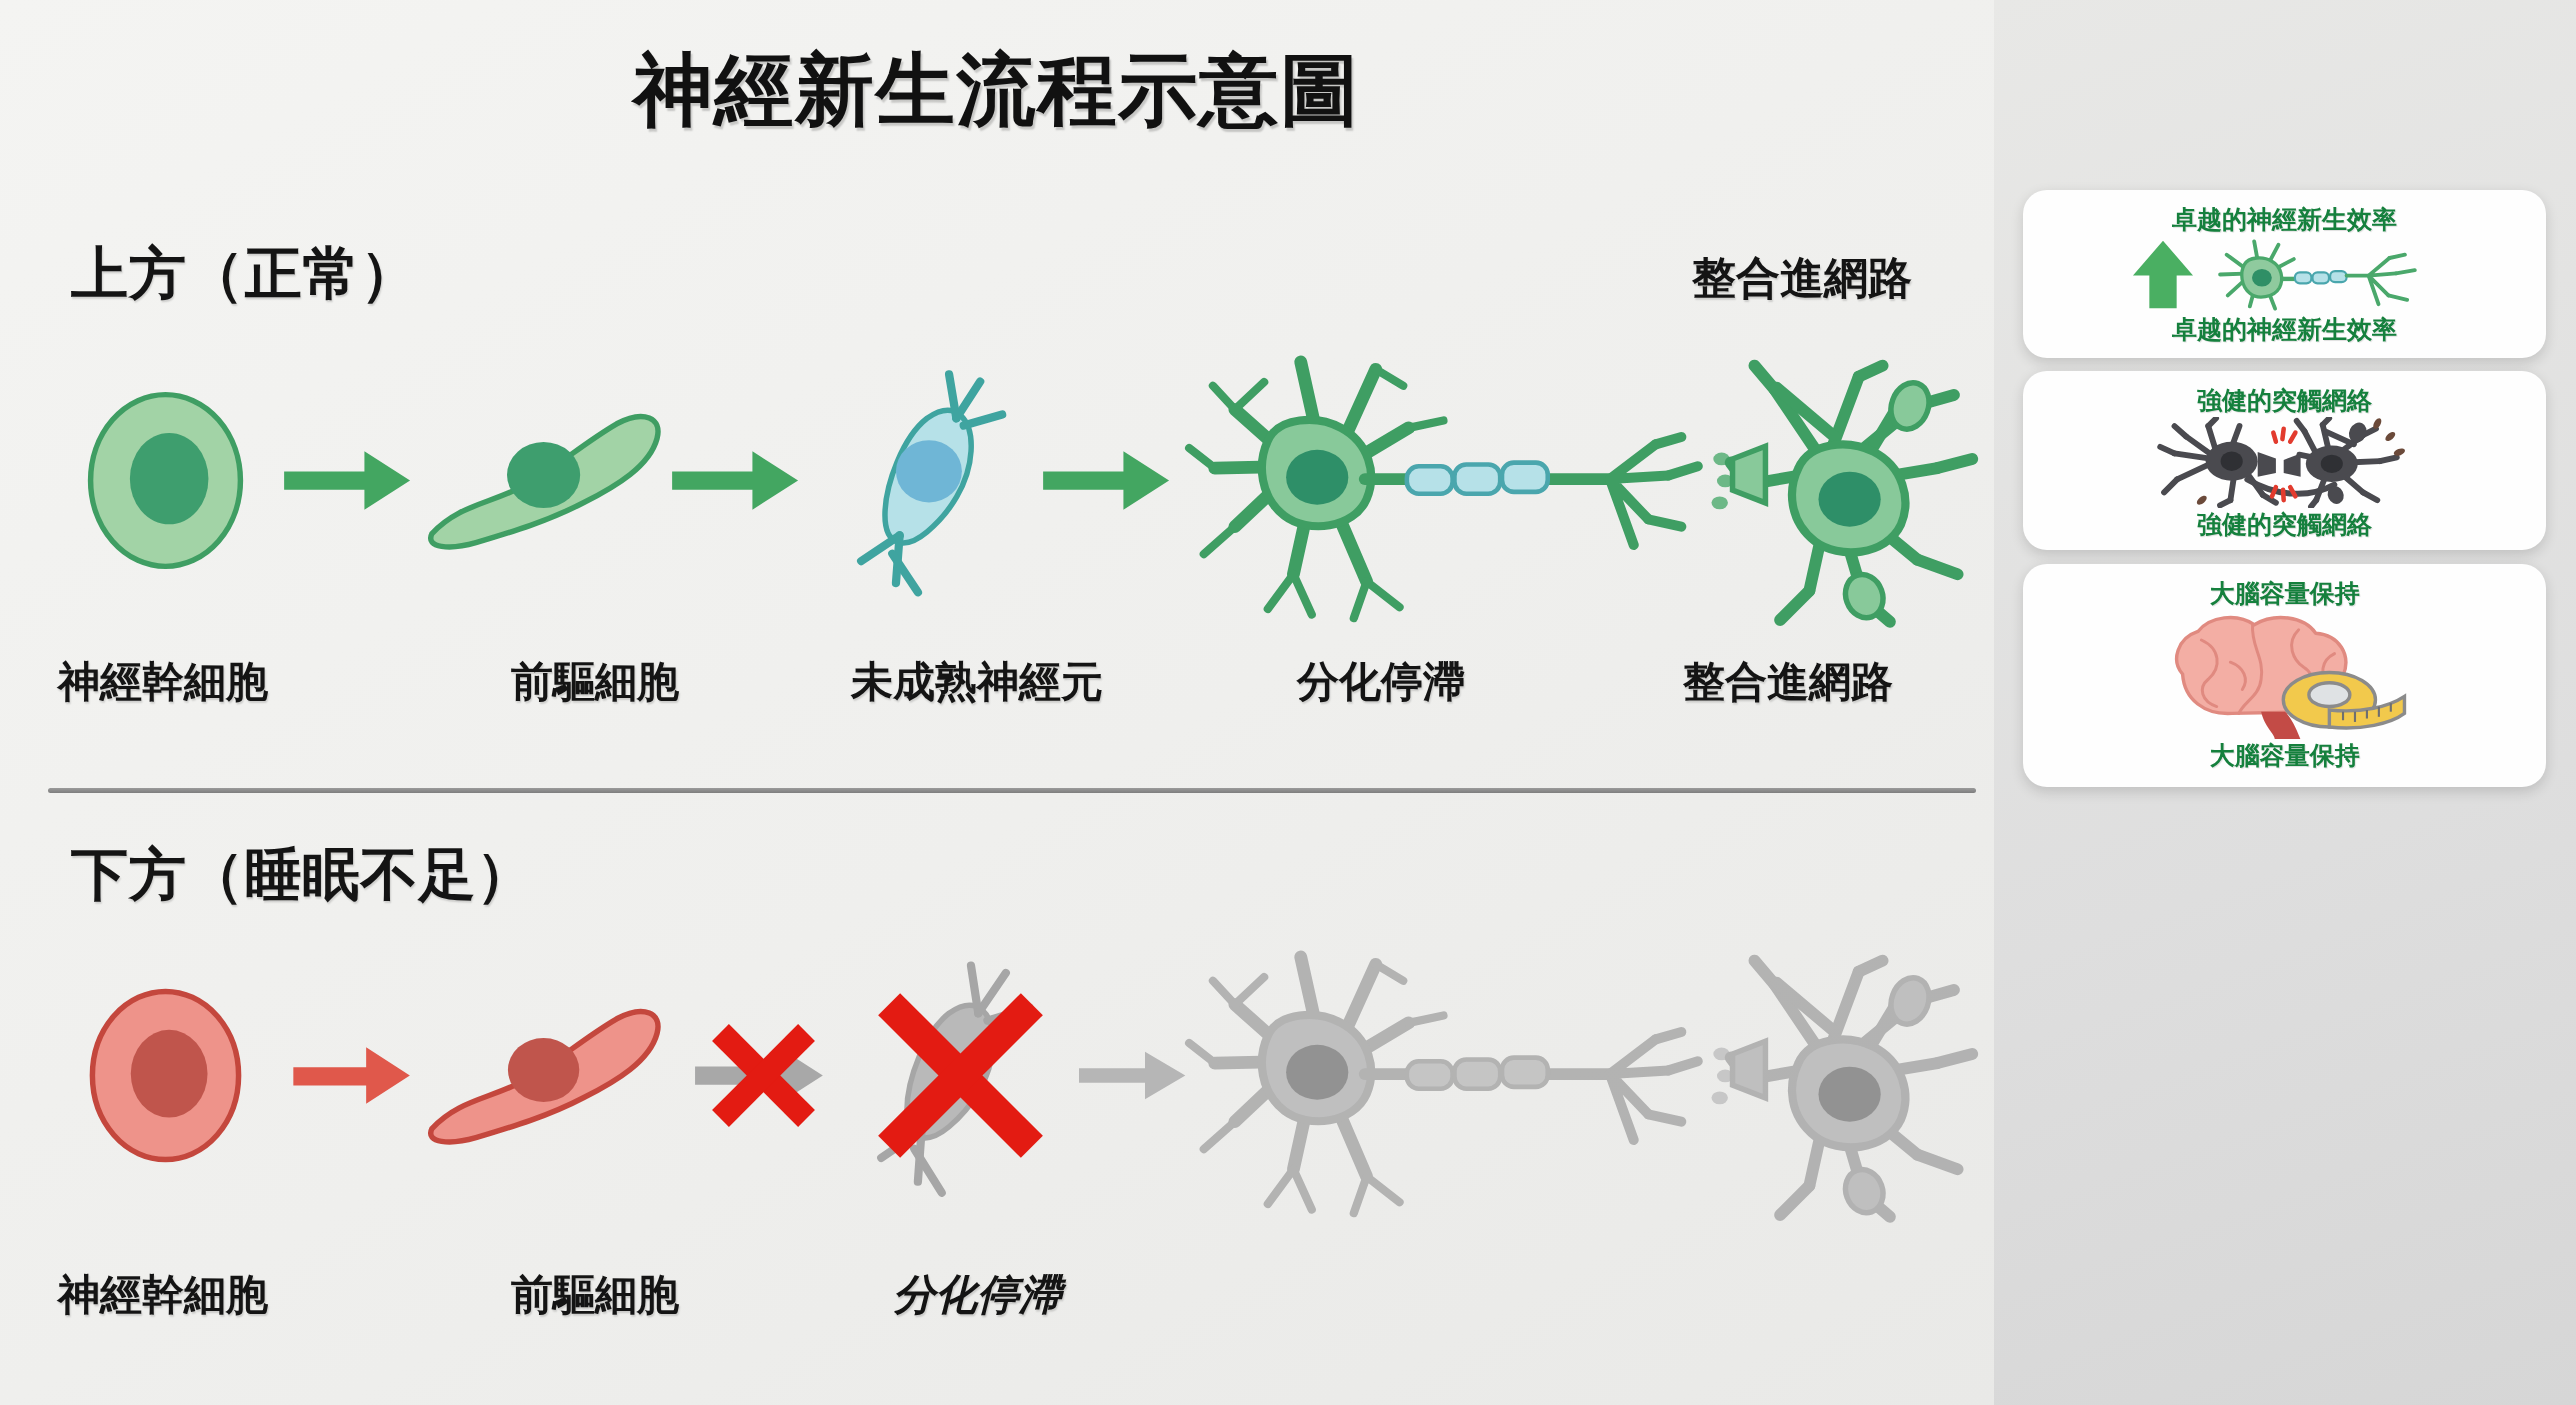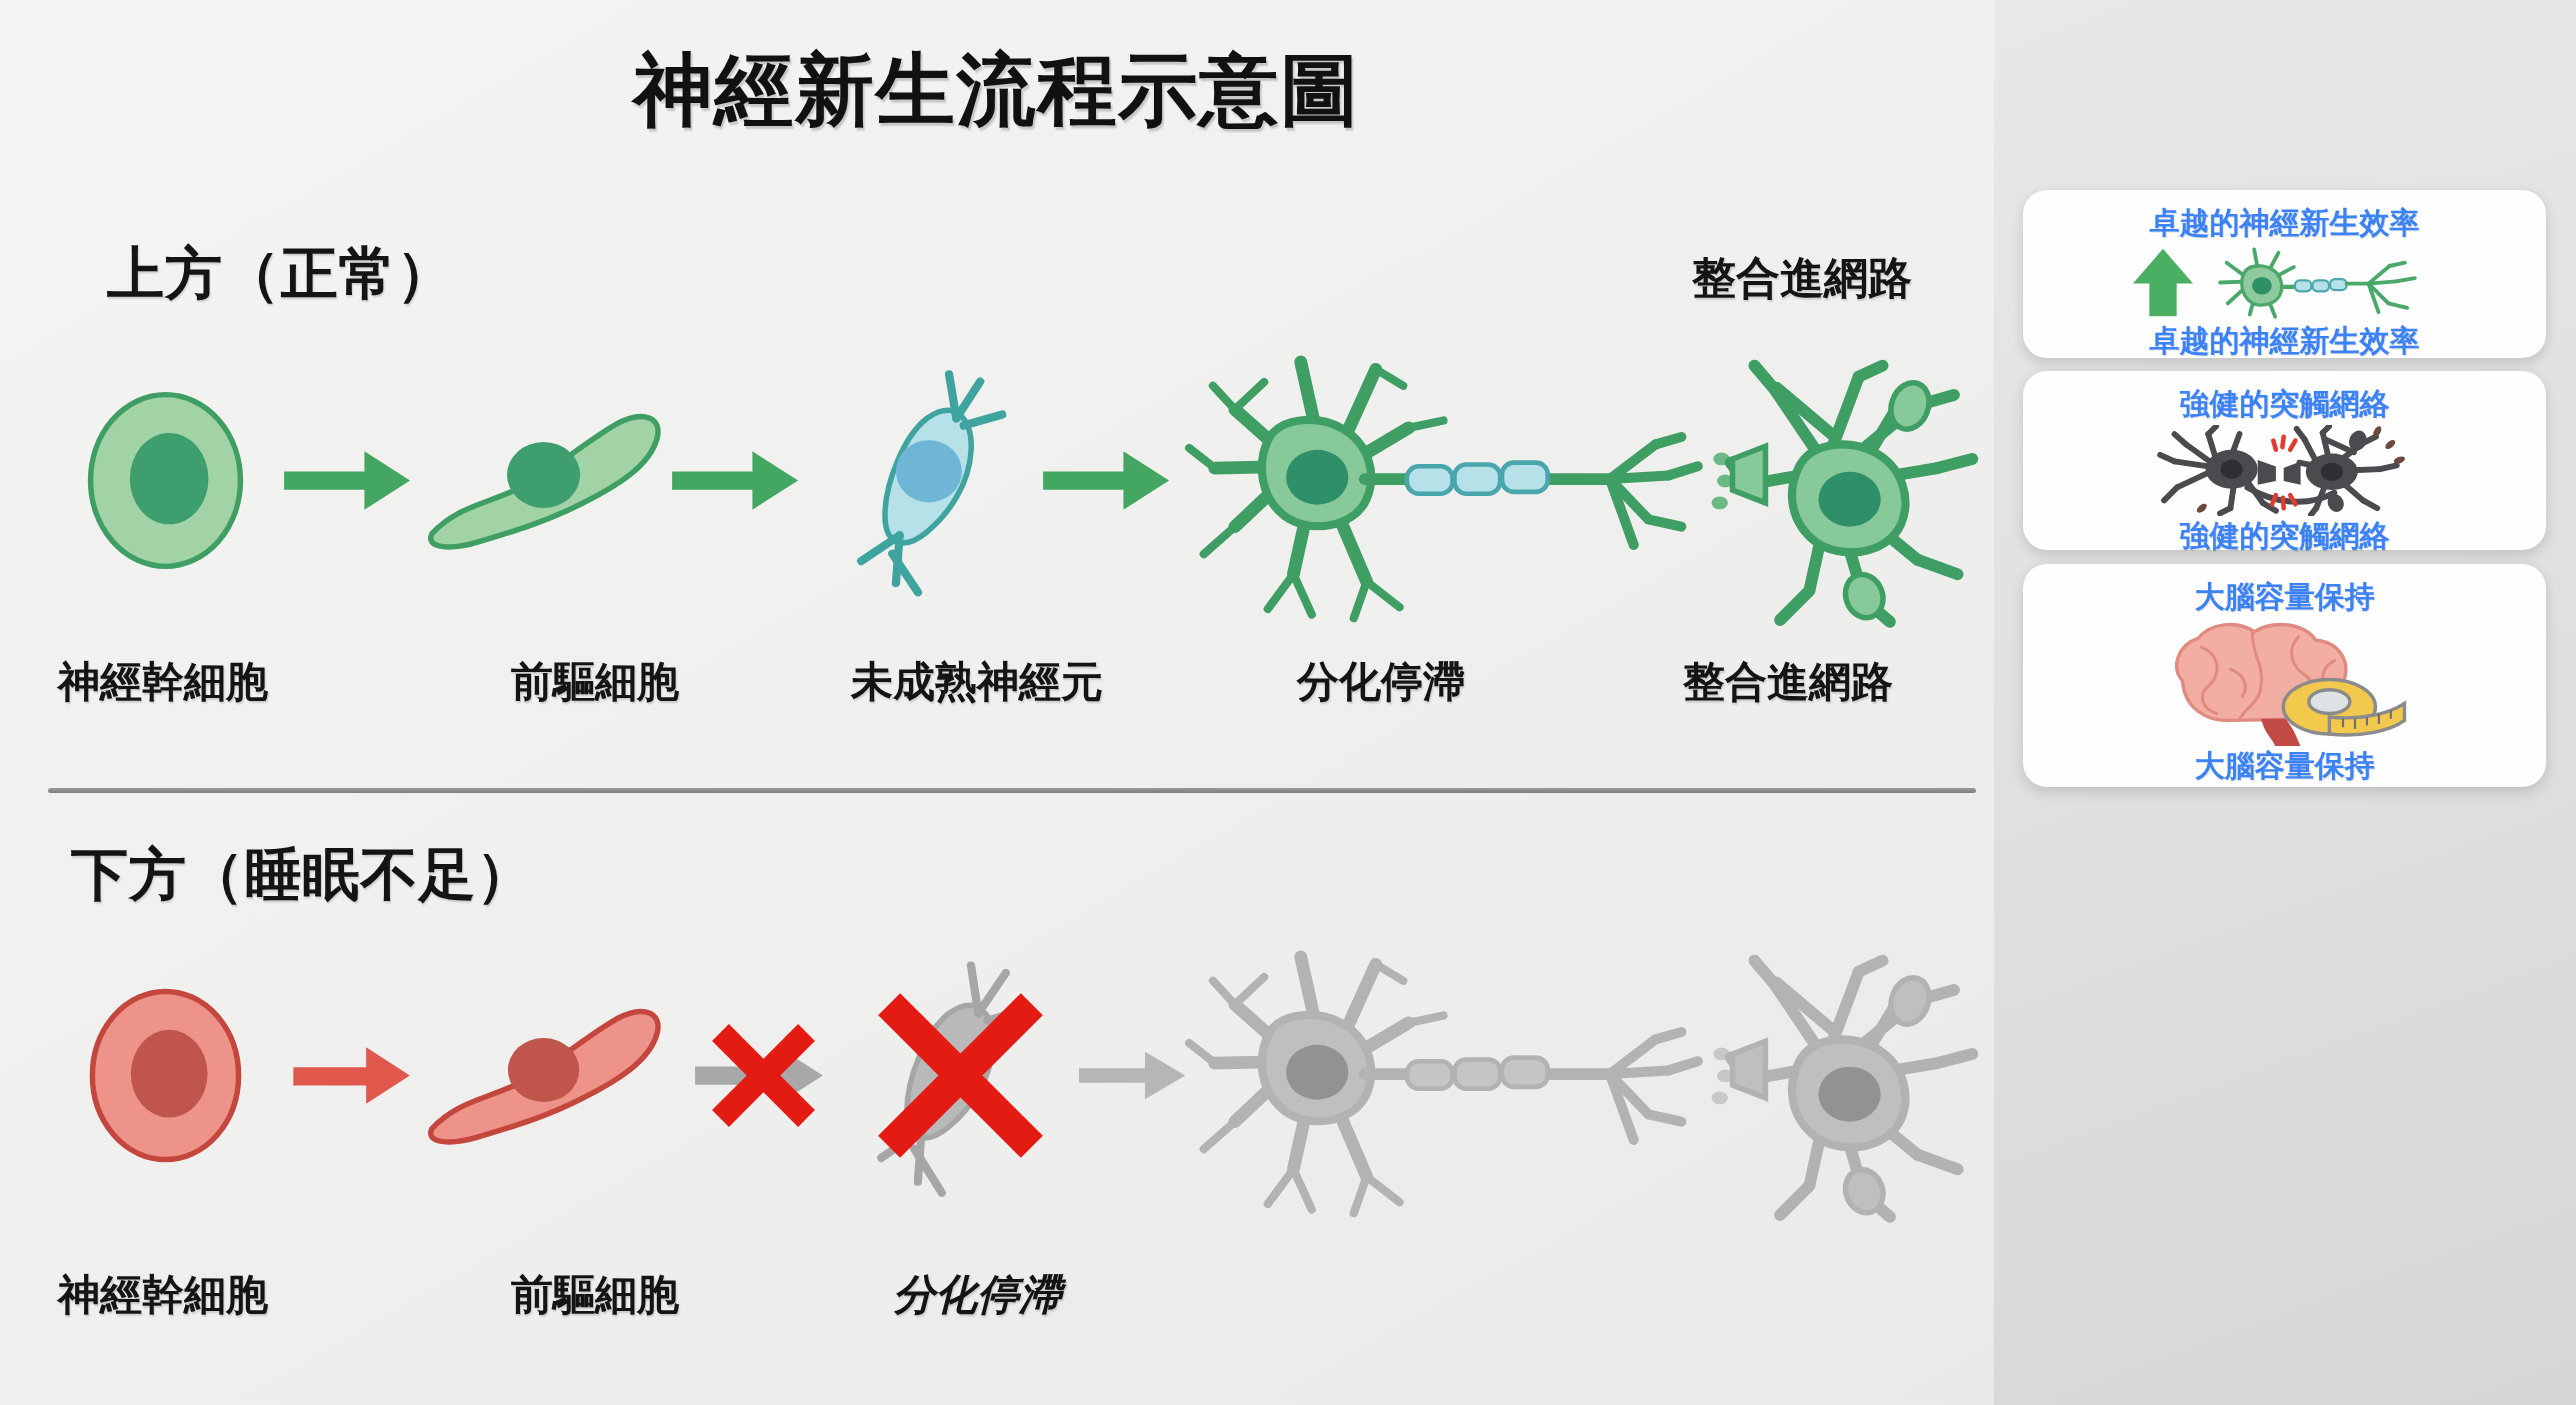--- a/index.html
+++ b/index.html
@@ -25,21 +25,21 @@
     letter-spacing:1.8px;
     text-shadow:1.8px 2.7px 1.8px rgba(0,0,0,.18);
   }
 
   .section-head{
     position:absolute;
     font-size:57px;font-weight:bold;color:#141414;
     letter-spacing:0.9px;
     text-shadow:0.9px 1.8px 1.8px rgba(0,0,0,.15);
   }
-  .section-head.top{left:71px;top:236px;margin-left:36px;}
+  .section-head.top{left:71px;top:236px;}
   .section-head.bottom{left:71px;top:837px;}
 
   .corner-label{
     position:absolute;right:82px;top:249px;
     font-size:44px;font-weight:bold;color:#141414;
     text-shadow:0.9px 1.8px 1.8px rgba(0,0,0,.15);
   }
 
   .divider{
     position:absolute;left:48px;top:788px;width:1928px;height:4.6px;
@@ -89,21 +89,21 @@
     background:#fefefe;border-radius:24px;
     box-shadow:0 4.6px 12.8px rgba(0,0,0,.14);
     display:flex;flex-direction:column;align-items:center;
     justify-content:space-between;
     padding:12.8px 7.3px 14.6px 7.3px;box-sizing:border-box;
   }
   .card#card0{top:190px;height:168px;}
   .card#card1{top:371px;height:179px;font-family:Liberation Serif, serif;}
   .card#card2{top:564px;height:223px;padding-left:8px;}
   .card-title{
-    font-size:30px;font-weight:bold;color:#3b82f6;white-space:nowrap;
+    font-size:25px;font-weight:bold;color:#15803d;white-space:nowrap;
     text-shadow:0.9px 0.9px 0.9px rgba(0,0,0,.12);
   }
   .card-art{flex:1;display:flex;align-items:center;justify-content:center;width:100%;}
 
   
   #card0{top:194px;height:165px;}
   #card1{top:377px;height:176px;}
   #card2{top:571px;height:227px;}
 </style>
 </head>

